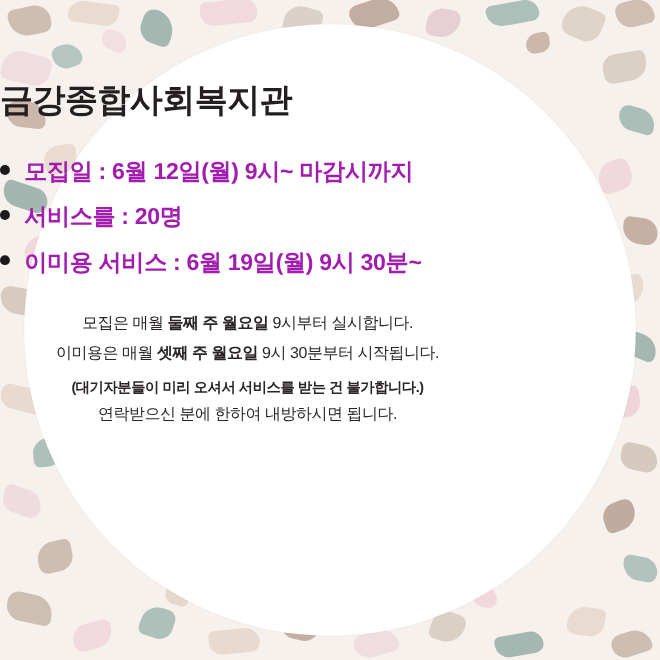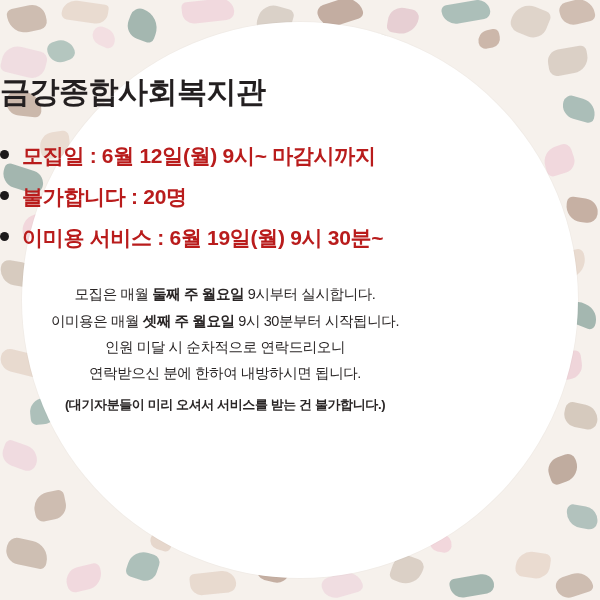--- a/index.html
+++ b/index.html
@@ -72,21 +72,21 @@
     background: #f0c9d2;
     padding: 0 3px;
   }
   .hl-green {
     background: #b9ccc7;
     padding: 0 2px;
   }
   .bullets {
     margin-top: 30px;
     width: 470px;
-    color: #b91c1c;
+    color: #a21caf;
   }
   .bullet-row {
     display: flex;
     align-items: baseline;
     font-size: 21px;
     font-weight: bold;
     margin-bottom: 13px;
     letter-spacing: -0.3px;
   }
   .dot {
@@ -193,30 +193,29 @@
       <div class="title-line">금강종합사회복지관</div>
     </div>
 
     <div class="bullets">
       <div class="bullet-row">
         <span class="dot"></span>
         <span>모집일 : 6월 12일(월) 9시~ 마감시까지</span>
       </div>
       <div class="bullet-row">
         <span class="dot"></span>
-        <span>불가합니다 : 20명</span>
+        <span>서비스를 : 20명</span>
       </div>
       <div class="bullet-row">
         <span class="dot"></span>
         <span>이미용 서비스 : 6월 19일(월) 9시 30분~</span>
       </div>
     </div>
 
     <div class="detail">
       <span class="ln"><span>모집은 매월 </span><span class="b">둘째 주 월요일</span><span> 9시부터 실시합니다.</span></span>
       <span class="ln"><span>이미용은 매월 </span><span class="b">셋째 주 월요일</span><span> 9시 30분부터 시작됩니다.</span></span>
-      <span class="ln">인원 미달 시 순차적으로 연락드리오니</span>
+      <span class="ln note">(대기자분들이 미리 오셔서 서비스를 받는 건 불가합니다.)</span>
       <span class="ln">연락받으신 분에 한하여 내방하시면 됩니다.</span>
-      <span class="ln note">(대기자분들이 미리 오셔서 서비스를 받는 건 불가합니다.)</span>
     </div>
 
   </div>
 </div>
 
 </body></html>

